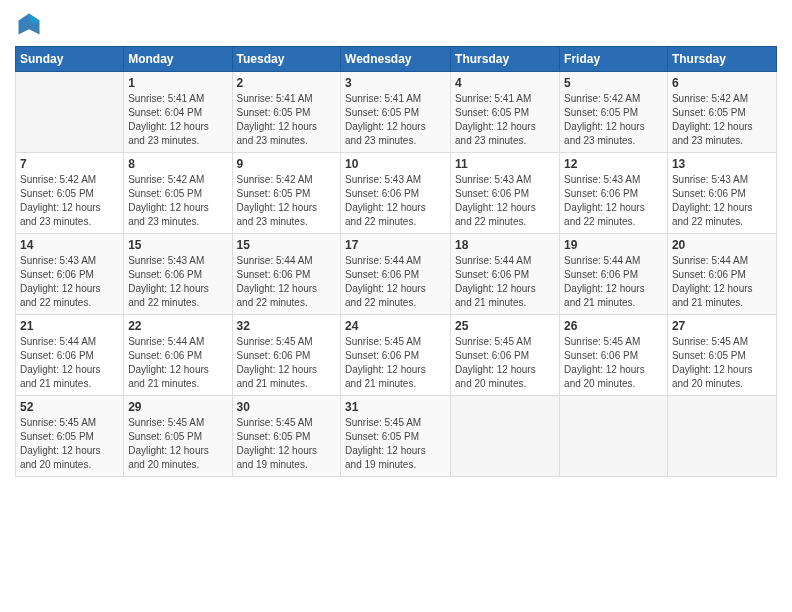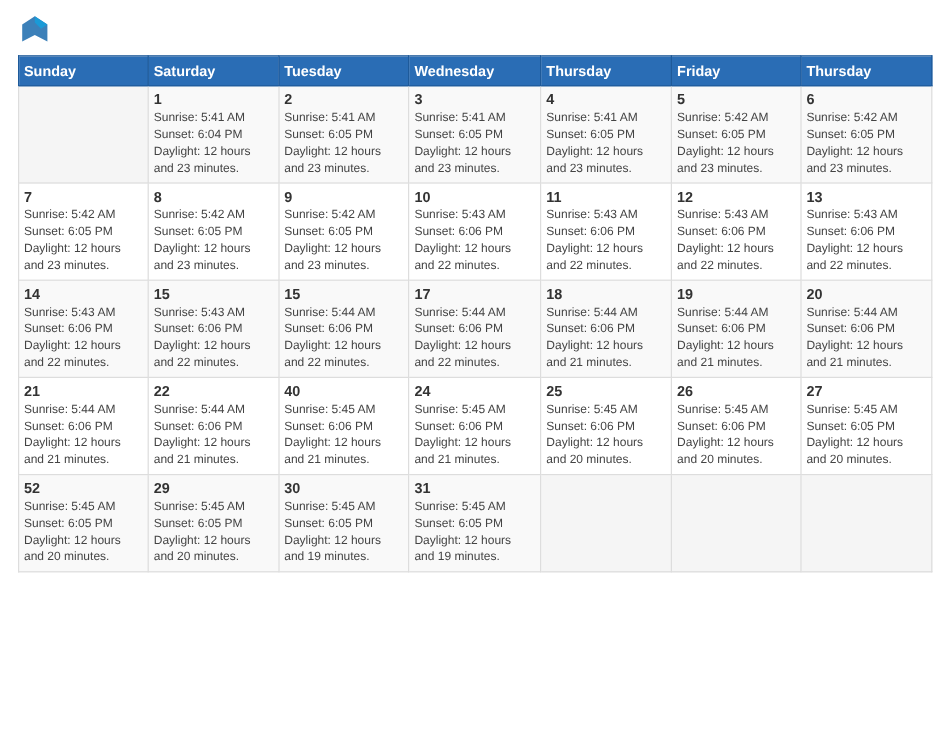--- a/index.html
+++ b/index.html
@@ -106,21 +106,21 @@
   <div class="title-area">
     <div class="month-year"></div>
     <div class="location"></div>
   </div>
 </div>
 
 <table class="calendar-table">
   <thead>
     <tr>
     <th>Sunday</th>
-        <th>Saturday</th>
+        <th>Monday</th>
         <th>Tuesday</th>
         <th>Wednesday</th>
         <th>Thursday</th>
         <th>Friday</th>
         <th>Thursday</th>
       </tr>
   </thead>
   <tbody>
   <tr>
         <td class="empty-cell"></td>
@@ -278,21 +278,21 @@
 and 21 minutes.</div>
         </td>
         <td>
           <span class="day-number">22</span>
           <div class="day-info" style="white-space: pre-line;">Sunrise: 5:44 AM
 Sunset: 6:06 PM
 Daylight: 12 hours
 and 21 minutes.</div>
         </td>
         <td>
-          <span class="day-number">40</span>
+          <span class="day-number">32</span>
           <div class="day-info" style="white-space: pre-line;">Sunrise: 5:45 AM
 Sunset: 6:06 PM
 Daylight: 12 hours
 and 21 minutes.</div>
         </td>
         <td>
           <span class="day-number">24</span>
           <div class="day-info" style="white-space: pre-line;">Sunrise: 5:45 AM
 Sunset: 6:06 PM
 Daylight: 12 hours

